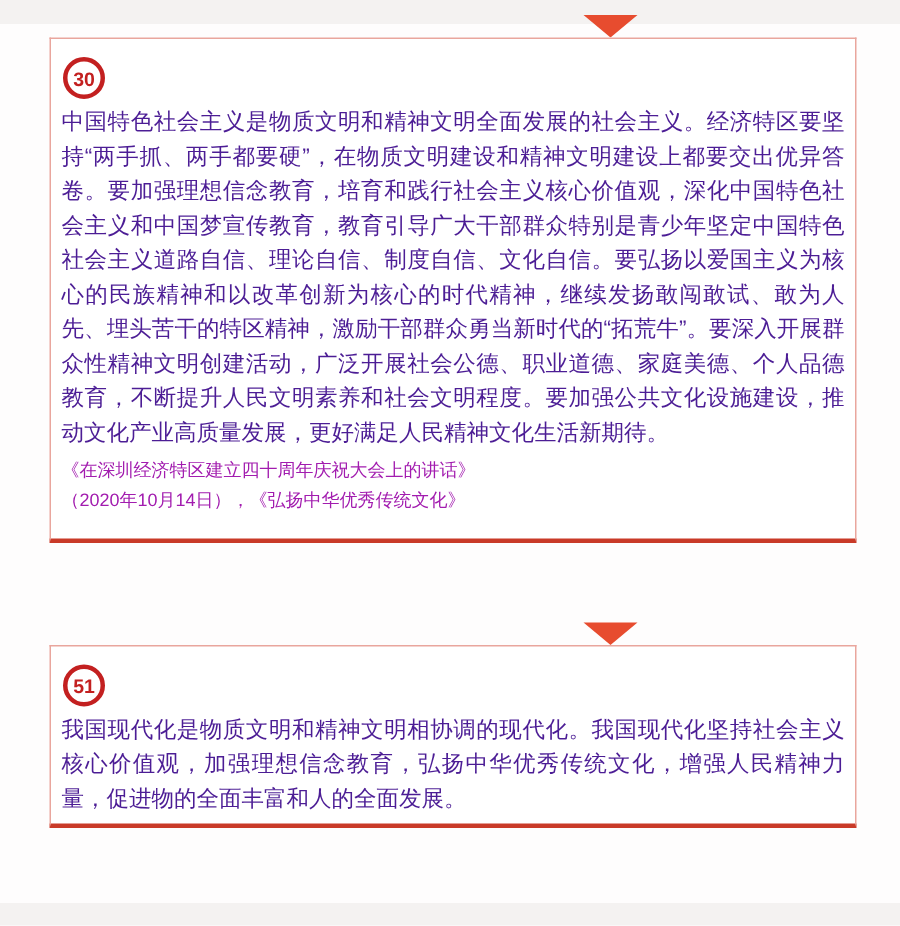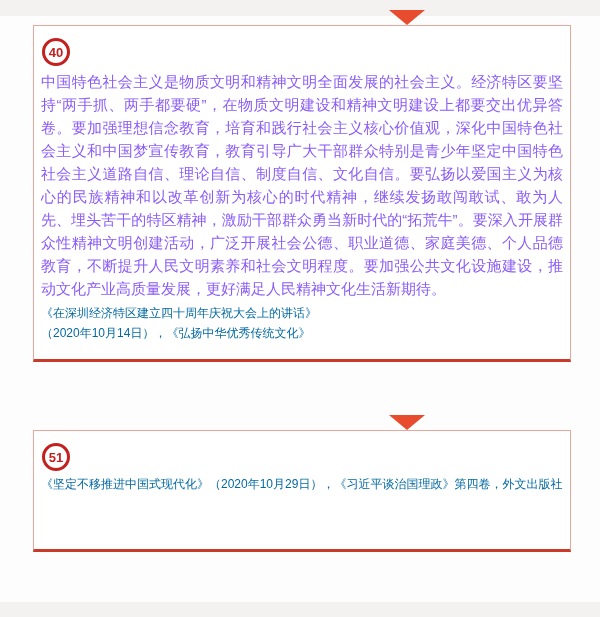--- a/index.html
+++ b/index.html
@@ -43,57 +43,57 @@
     background:#ffffff;
     display:flex;align-items:center;justify-content:center;
     font-size:13px;font-weight:bold;color:#c32020;
     letter-spacing:0;
   }
 
   .quote-body{
     margin:4px 0 0 0;
     font-size:15px;
     line-height:23px;
-    color:#8b5cf6;
+    color:#4c1d95;
     text-align:justify;
     text-justify:inter-ideograph;
   }
   .citation{
     margin-top:3px;
     font-size:12px;
     line-height:20px;
-    color:#0369a1;
+    color:#a21caf;
   }
 </style>
 </head>
 <body>
 
 <div class="page">
 
   <div class="strip top"></div>
 
   <div class="triangle t1"></div>
 
   <section class="card card-1">
     <div class="badge">
-      <span>40</span>
+      <span>30</span>
     </div>
     <p class="quote-body">中国特色社会主义是物质文明和精神文明全面发展的社会主义。经济特区要坚持“两手抓、两手都要硬”，在物质文明建设和精神文明建设上都要交出优异答卷。要加强理想信念教育，培育和践行社会主义核心价值观，深化中国特色社会主义和中国梦宣传教育，教育引导广大干部群众特别是青少年坚定中国特色社会主义道路自信、理论自信、制度自信、文化自信。要弘扬以爱国主义为核心的民族精神和以改革创新为核心的时代精神，继续发扬敢闯敢试、敢为人先、埋头苦干的特区精神，激励干部群众勇当新时代的“拓荒牛”。要深入开展群众性精神文明创建活动，广泛开展社会公德、职业道德、家庭美德、个人品德教育，不断提升人民文明素养和社会文明程度。要加强公共文化设施建设，推动文化产业高质量发展，更好满足人民精神文化生活新期待。</p>
     <div class="citation">
       <div>《在深圳经济特区建立四十周年庆祝大会上的讲话》</div>
       <div>（2020年10月14日），《弘扬中华优秀传统文化》</div>
     </div>
   </section>
 
   <div class="triangle t2"></div>
 
   <section class="card card-2">
     <div class="badge">
       <span>51</span>
     </div>
+    <p class="quote-body">我国现代化是物质文明和精神文明相协调的现代化。我国现代化坚持社会主义核心价值观，加强理想信念教育，弘扬中华优秀传统文化，增强人民精神力量，促进物的全面丰富和人的全面发展。</p>
     <div class="citation">
-      <div>《坚定不移推进中国式现代化》（2020年10月29日），《习近平谈治国理政》第四卷，外文出版社</div>
     </div>
   </section>
 
   <div class="strip bottom"></div>
 
 </div>
 
 </body></html>

